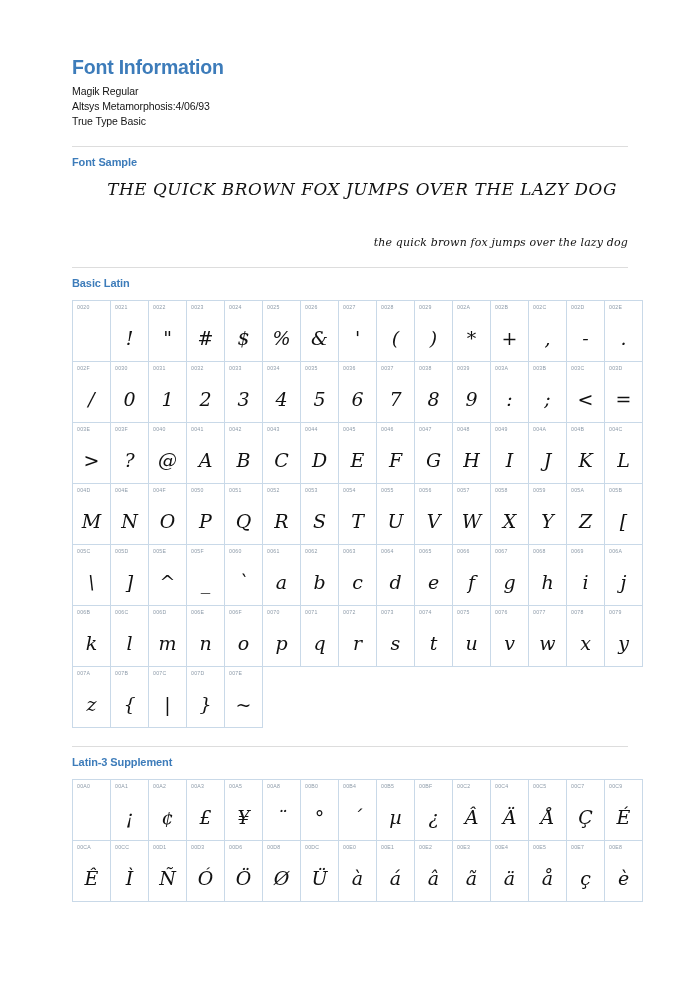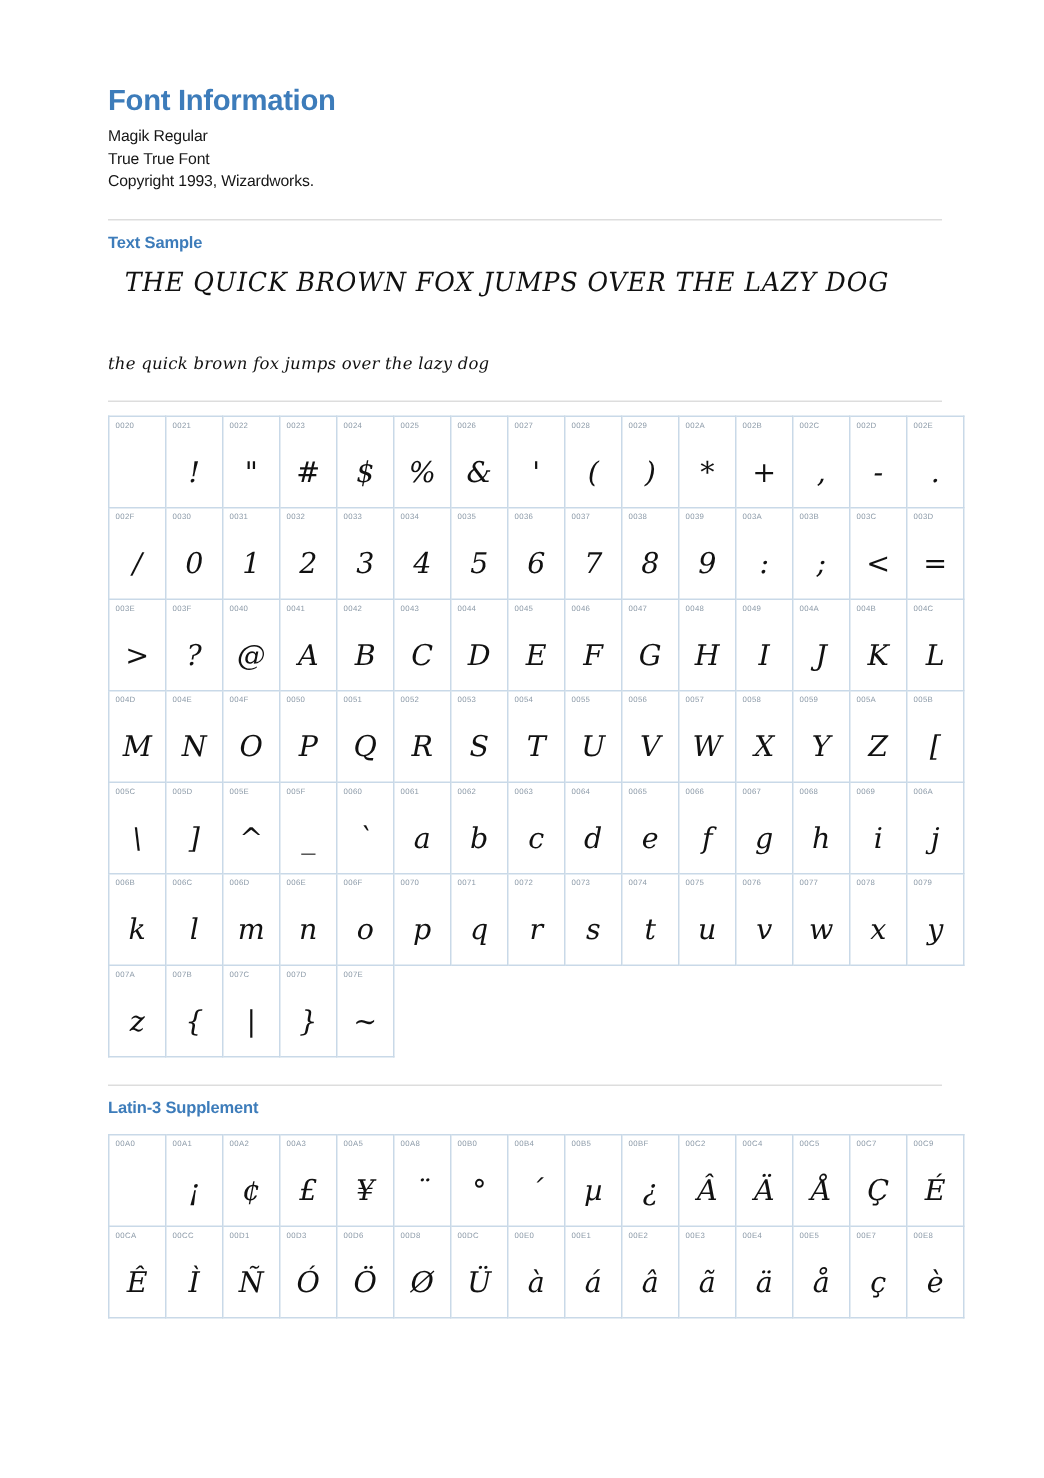--- a/index.html
+++ b/index.html
@@ -55,21 +55,21 @@
   .section-title {
     font-size: 11px;
     font-weight: bold;
     color: #3d7cba;
     letter-spacing: -0.1px;
     margin: 0 0 11px 0;
   }
 
   
   .sample-block {
-    text-align: left;
+    text-align: right;
   }
   .sample-upper {
     font-family: "DejaVu Serif", "Liberation Serif", serif;
     font-style: italic;
     font-size: 17.5px;
     line-height: 1.2;
     letter-spacing: 0.6px;
     color: #111;
     white-space: nowrap;
     transform: scaleX(0.96);
@@ -134,36 +134,37 @@
 </style>
 </head>
 <body>
 
 <div class="page">
 
   <div>
     <h1 class="doc-title">Font Information</h1>
     <ul class="meta-list">
       <li>Magik Regular</li>
-      <li>True True Font</li>
-      <li>Copyright 1993, Wizardworks.</li>
+      <li>Altsys Metamorphosis:4/06/93</li>
+      <li>True Type Basic</li>
     </ul>
   </div>
 
   <div class="section">
     <div class="rule"></div>
-    <h2 class="section-title">Text Sample</h2>
+    <h2 class="section-title">Font Sample</h2>
     <div class="sample-block">
       <div class="sample-upper">THE QUICK BROWN FOX JUMPS OVER THE LAZY DOG</div>
       <div class="sample-lower">the quick brown fox jumps over the lazy dog</div>
     </div>
   </div>
 
   <div class="section">
     <div class="rule"></div>
+    <h2 class="section-title">Basic Latin</h2>
     <table class="glyph-table">
       <tbody>
           <tr>
             <td>
               <div class="cell-inner">
                 <span class="cp">0020</span>
                 <span class="glyph blank"></span>
               </div>
             </td>
             <td>

